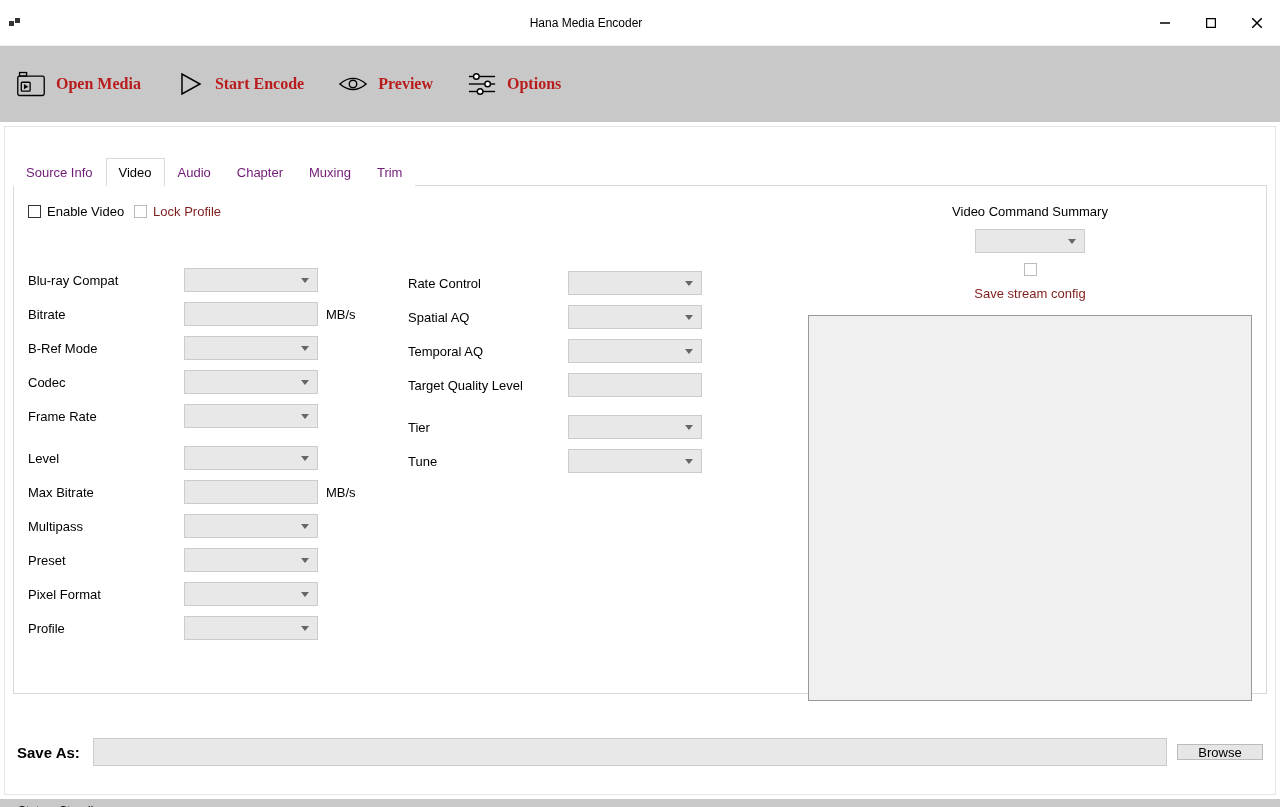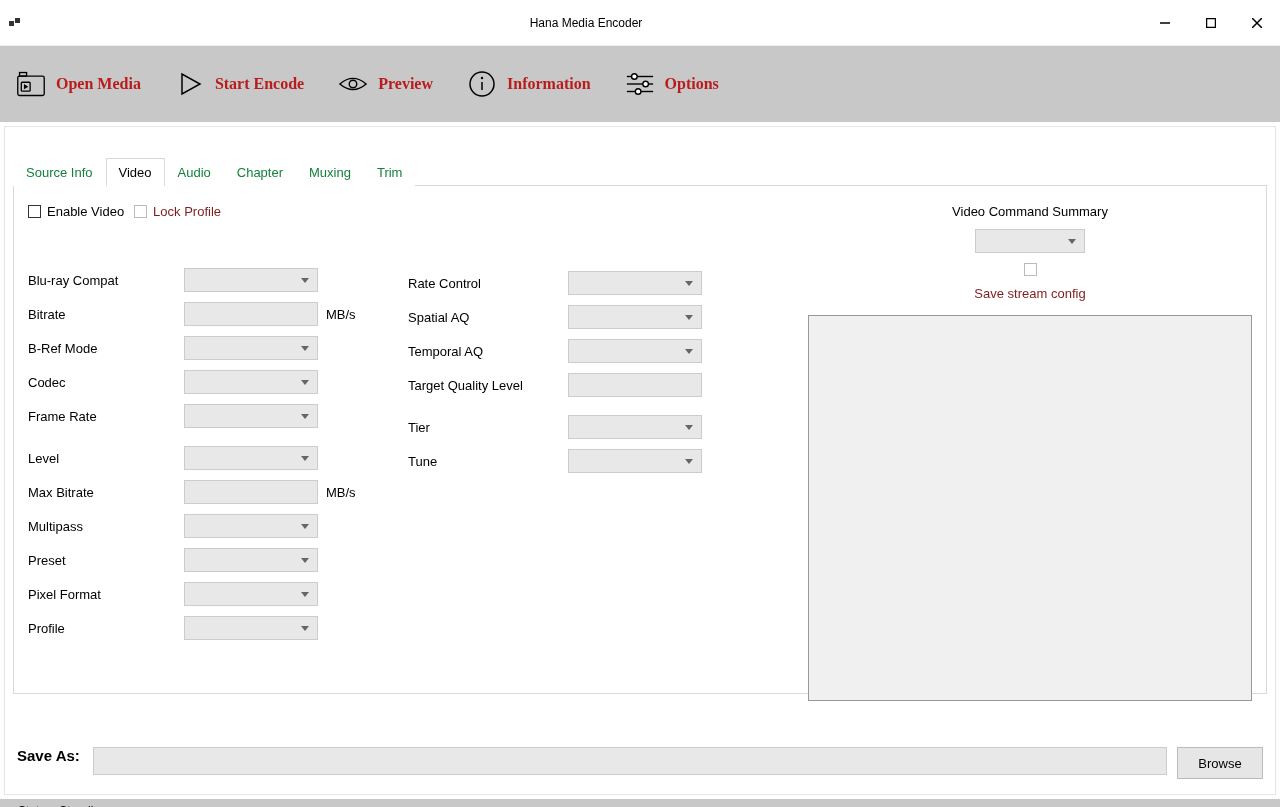--- a/index.html
+++ b/index.html
@@ -19,21 +19,21 @@
 .tool-label { font-size: 16px; font-weight: 600; color: #b91c1c; font-family: Liberation Serif, serif; }
 
 
 .main-panel { margin: 4px; background: #fff; border: 1px solid #e5e5e5; height: 669px; padding: 16px 8px 8px 8px; position: relative; }
 .source-label { font-size: 16px; font-weight: 600; padding-left: 4px; }
 
 
 .tabstrip { display: flex; margin-top: 14px; border-bottom: 1px solid #d9d9d9; }
 .tab { padding: 6px 12px; font-size: 13px; border: 1px solid transparent; border-bottom: none; cursor: pointer; position: relative; top: 1px; background: #fff; }
 .tab.active { border-color: #d9d9d9; background: #fff; }
-.tab.inactive { color: #15803d; }
+.tab.inactive { color: #701a75; }
 
 
 .tab-content { border: 1px solid #d9d9d9; border-top: none; height: 508px; padding: 18px 14px; display: flex; }
 .col-left { width: 380px; }
 .col-mid { width: 400px; }
 .col-right { flex: 1; }
 
 .checkbox-row { display: flex; align-items: center; gap: 6px; margin-bottom: 44px; }
 .chk { width: 13px; height: 13px; border: 1px solid #333; display: inline-block; }
 .chk.disabled { border-color: #bbb; }
@@ -50,24 +50,24 @@
 .mid-label { width: 160px; }
 
 
 .summary-row { display: flex; align-items: center; gap: 10px; margin-bottom: 14px; flex-direction: column; }
 .summary-label { font-size: 13px; }
 .summary-select { width: 110px; height: 24px; background: #e8e8e8; border: 1px solid #ccc; position: relative; }
 .summary-select::after { content: ""; position: absolute; right: 8px; top: 9px; width: 0; height: 0; border-left: 4px solid transparent; border-right: 4px solid transparent; border-top: 5px solid #666; }
 .summary-textarea { border: 1px solid #999; background: #f0f0f0; height: 386px; width: 100%; }
 
 
-.save-row { position: absolute; bottom: 15px; left: 12px; right: 12px; display: flex; gap: 10px; }
+.save-row { position: absolute; bottom: 28px; left: 12px; right: 12px; display: flex; align-items: center; gap: 10px; }
 .save-label { font-size: 15px; font-weight: 600; width: 66px; }
 .save-input { flex: 1; height: 28px; background: #e8e8e8; border: 1px solid #ccc; }
-.browse-btn { width: 86px; height: 32px; background: #e6e6e6; border: 1px solid #bbb; display: flex; justify-content: center; align-items: center; cursor: pointer; font-size: 13px; }
+.browse-btn { width: 86px; height: 16px; background: #e6e6e6; border: 1px solid #bbb; display: flex; justify-content: center; align-items: center; cursor: pointer; font-size: 13px; }
 
 
 .statusbar { height: 24px; background: #c8c8c8; display: flex; align-items: center; padding: 0 18px; font-size: 12px; gap: 4px; }
 .status-label { }
 .status-value { }
 
 
 svg { stroke: #000; fill: none; stroke-width: 1.5; }
 </style>
 </head>
@@ -122,30 +122,20 @@
     <span class="tool-label">Start Encode</span>
   </div>
   <div class="tool-item">
     <span class="tool-icon">
       <svg width="32" height="20" viewBox="0 0 32 20" stroke-width="2">
           <path d="M2 10 Q16 -2 30 10 Q16 22 2 10 Z"></path>
           <circle cx="16" cy="10" r="4"></circle>
         </svg>
     </span>
     <span class="tool-label">Preview</span>
-  </div>
-  <div class="tool-item">
-    <span class="tool-icon">
-      <svg width="28" height="28" viewBox="0 0 28 28" stroke-width="2">
-          <circle cx="14" cy="14" r="12"></circle>
-          <circle cx="14" cy="8" r="1.2" fill="#000" stroke="none"></circle>
-          <line x1="14" y1="12" x2="14" y2="20"></line>
-        </svg>
-    </span>
-    <span class="tool-label">Information</span>
   </div>
   <div class="tool-item">
     <span class="tool-icon">
       <svg width="32" height="26" viewBox="0 0 32 26" stroke-width="2">
           <line x1="2" y1="5" x2="30" y2="5"></line>
           <circle cx="10" cy="5" r="3" fill="#fff"></circle>
           <line x1="2" y1="13" x2="30" y2="13"></line>
           <circle cx="22" cy="13" r="3" fill="#fff"></circle>
           <line x1="2" y1="21" x2="30" y2="21"></line>
           <circle cx="14" cy="21" r="3" fill="#fff"></circle>

